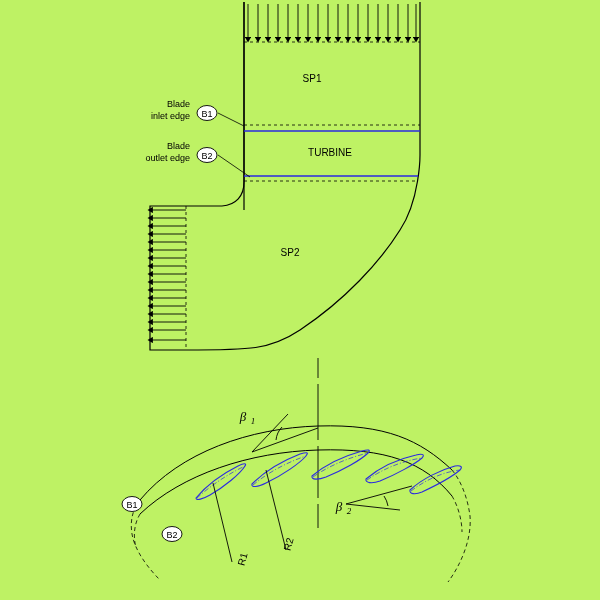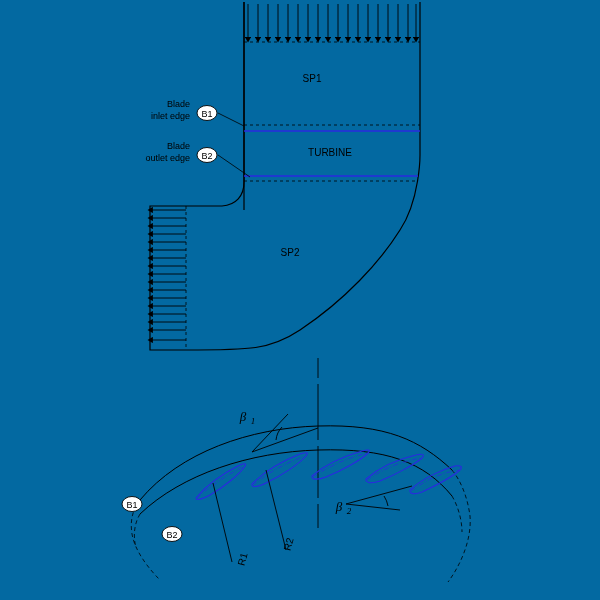--- a/index.html
+++ b/index.html
@@ -4,21 +4,21 @@
 <style>
   html, body {
     margin: 0;
     padding: 0;
     background: #ffffff;
   }
   #root {
     position: relative;
     width: 600px;
     height: 600px;
-    background: #0369a1;
+    background: #bef264;
     font-family: "Liberation Sans", sans-serif;
     overflow: hidden;
   }
   svg.diagram {
     position: absolute;
     left: 0;
     top: 0;
     width: 600px;
     height: 600px;
   }

